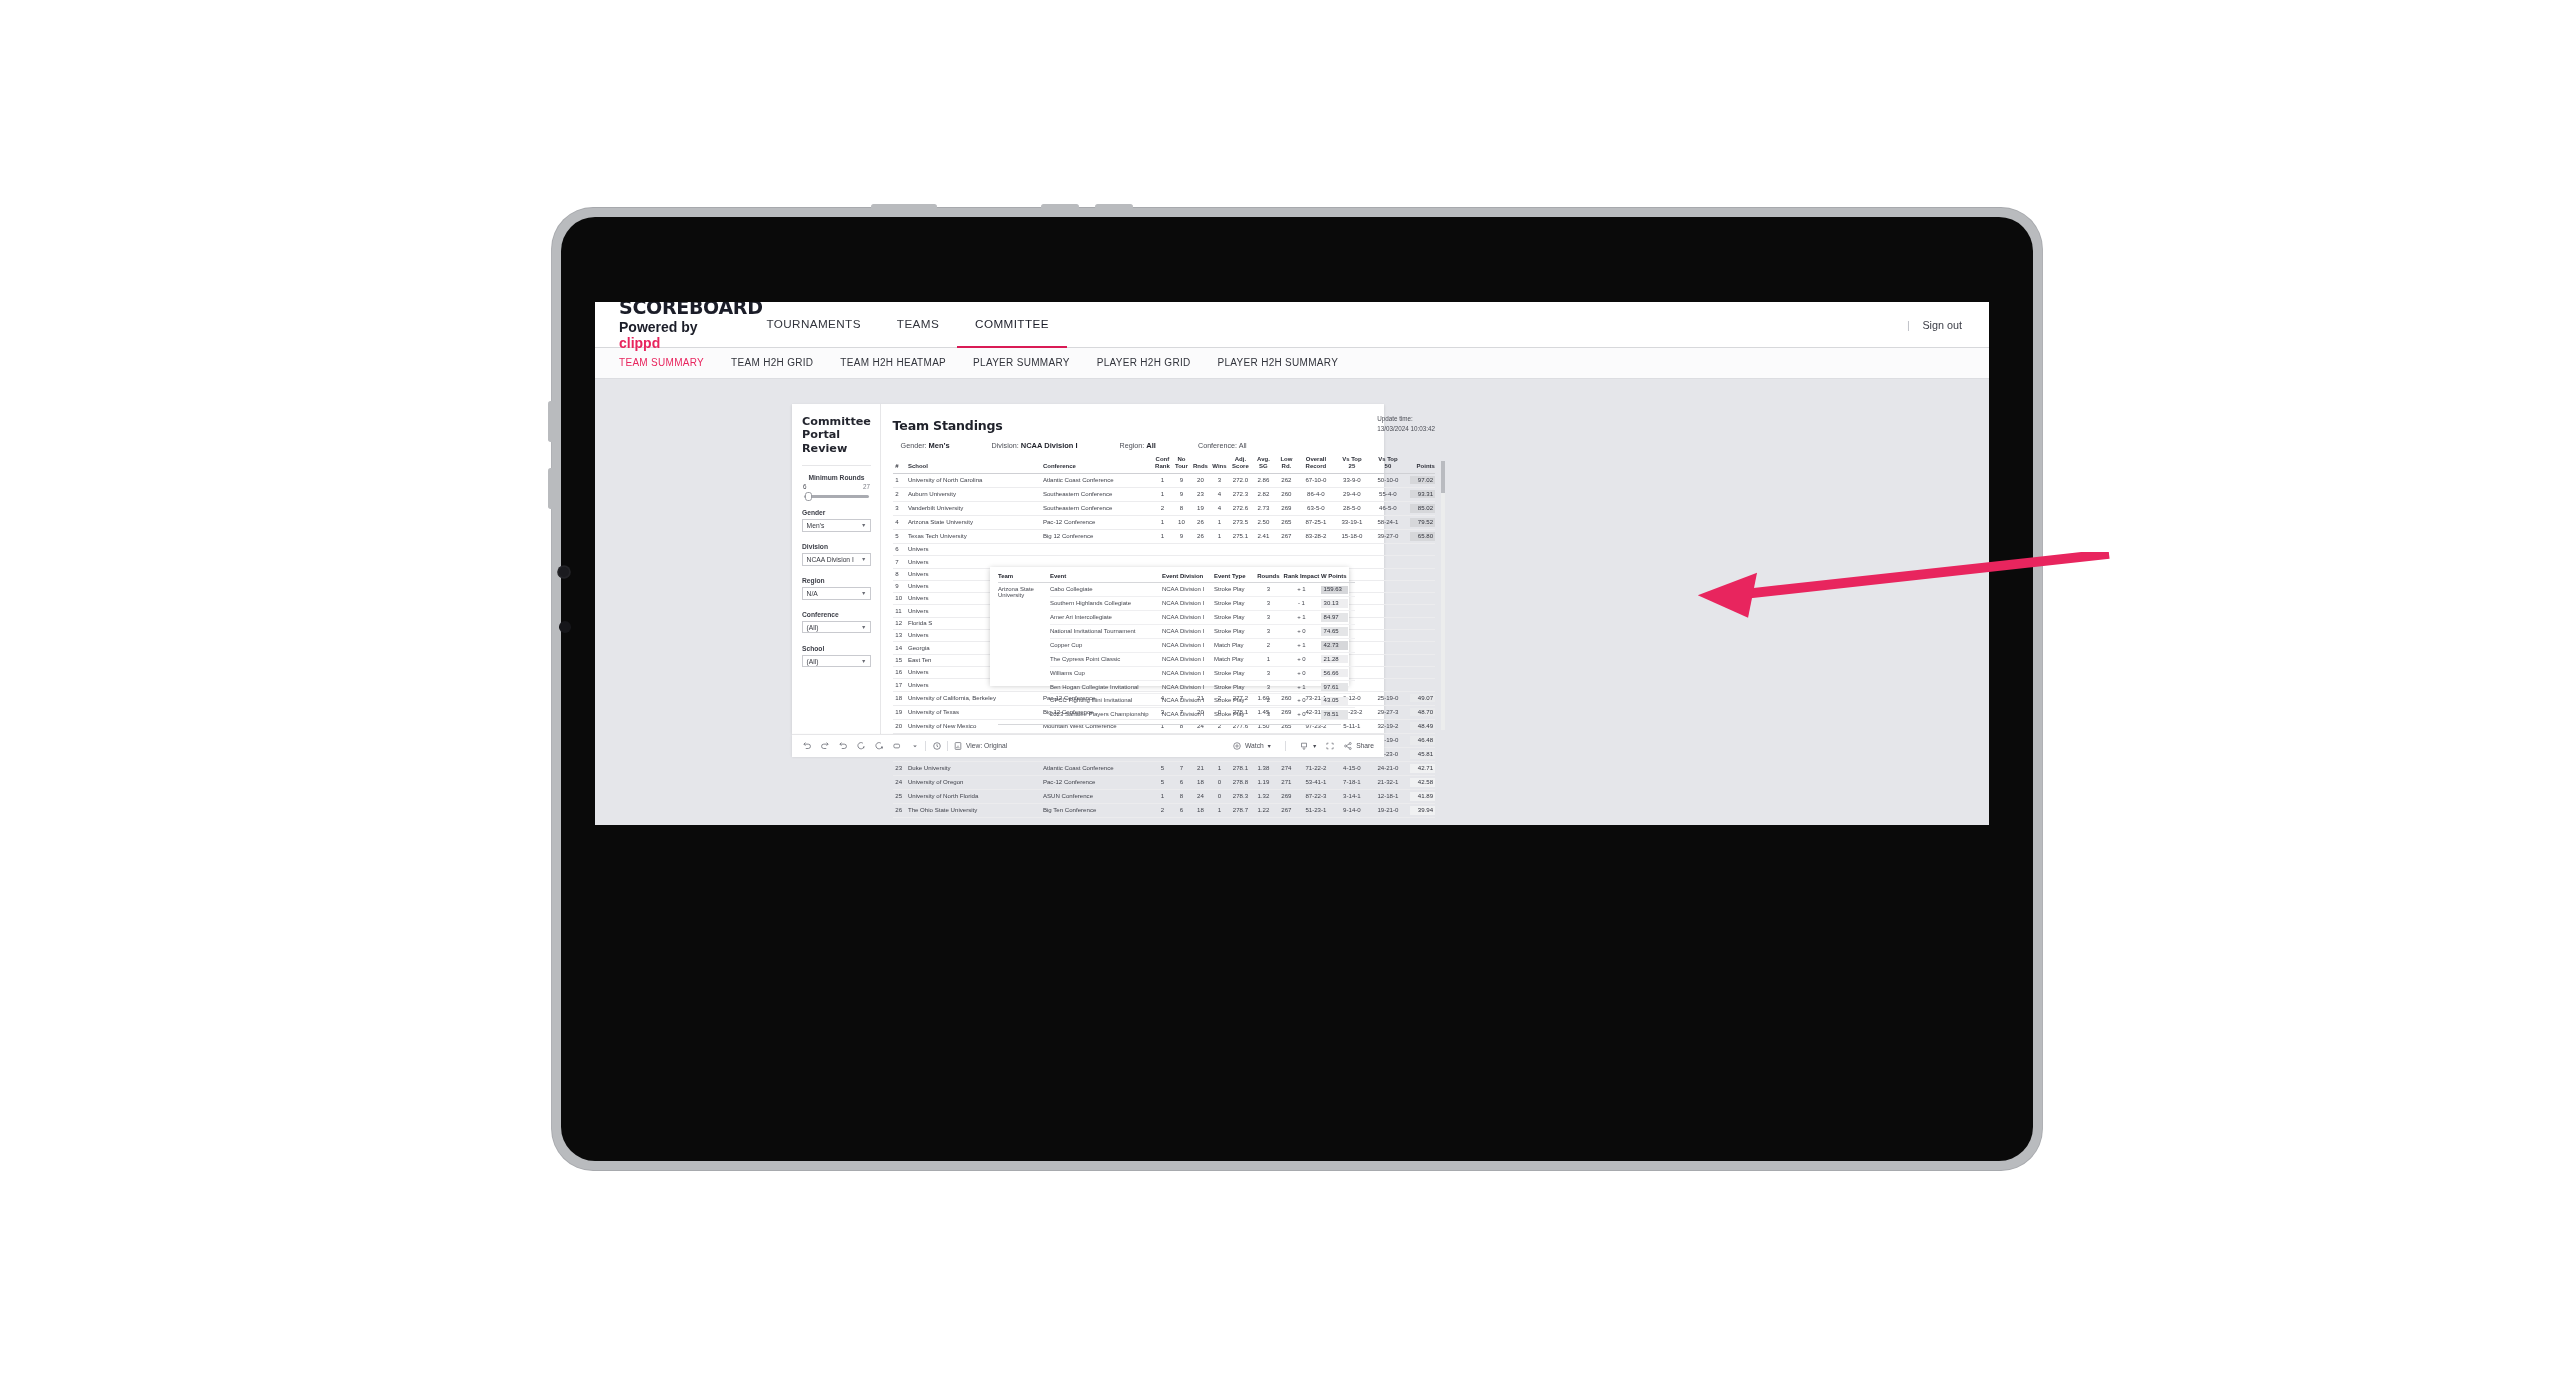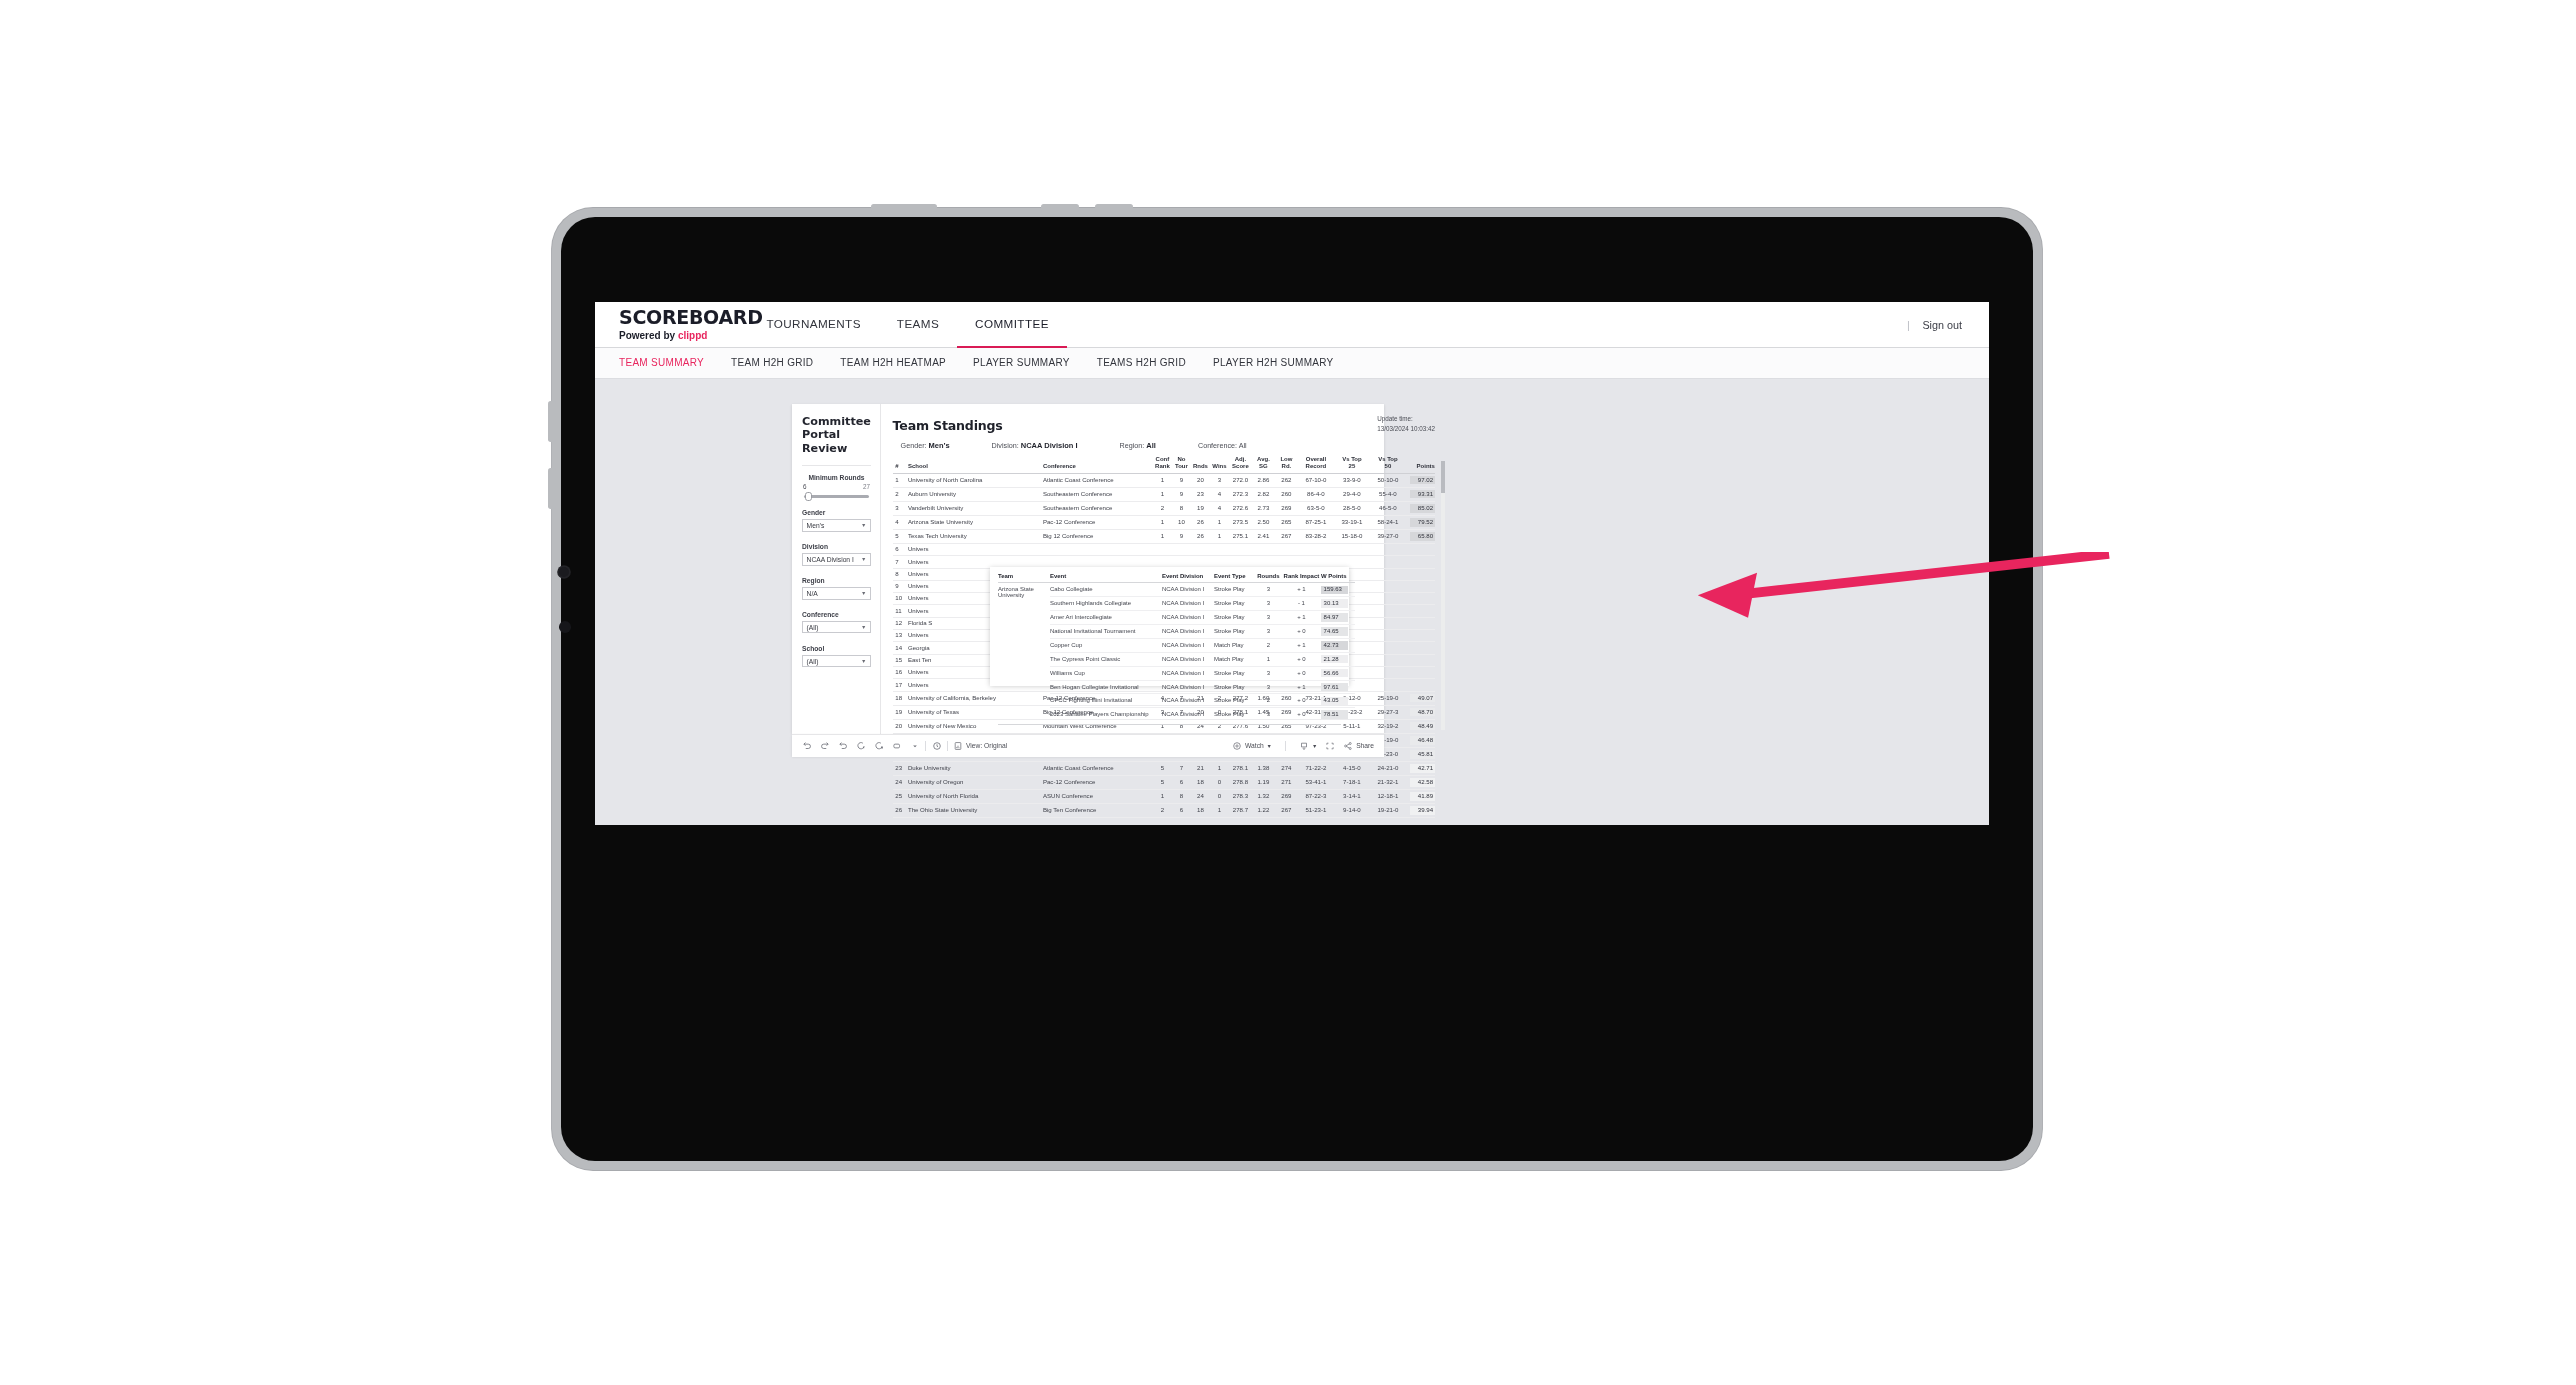--- a/index.html
+++ b/index.html
@@ -55,21 +55,21 @@
     display: flex; align-items: center;
     border-bottom: 0.9px solid #d7d8db;
     position: relative;
   }
   .brand { padding-left: 24px; width: 139px; }
   .brand-title {
     font-family: "DejaVu Sans", sans-serif;
     font-weight: 700; font-size: 19px; letter-spacing: -0.3px;
     color: #1b1d28; line-height: 1;
   }
-  .brand-sub { font-size: 10px; font-weight: 700; color: #1b1d28; margin-top: 2.7px; }
+  .brand-sub { font-size: 14px; font-weight: 700; color: #1b1d28; margin-top: 2.7px; }
   .brand-sub .clippd { color: #e8255e; }
 
   .topnav { display: flex; align-items: stretch; height: 46px; margin-left: 14.4px; }
   .topnav-item {
     display: flex; align-items: center; padding: 8px 18px;
     font-size: 11.7px; letter-spacing: 0.4px; color: #32343c;
     border-bottom: 2.7px solid transparent;
     cursor: pointer;
   }
   .topnav-item.active { border-bottom-color: #d91a55; color: #1b1d28; }
@@ -258,21 +258,21 @@
         <span class="divider-v">|</span>
         <span class="signout">Sign out</span>
       </div>
     </div>
 
     <div class="subtabs">
       <div class="subtab active">TEAM SUMMARY</div>
       <div class="subtab">TEAM H2H GRID</div>
       <div class="subtab">TEAM H2H HEATMAP</div>
       <div class="subtab">PLAYER SUMMARY</div>
-      <div class="subtab">TEAMS H2H GRID</div>
+      <div class="subtab">PLAYER H2H GRID</div>
       <div class="subtab">PLAYER H2H SUMMARY</div>
     </div>
 
     <div class="vizarea">
 
       <div class="viz">
 
         <aside class="filters">
           <div class="fp-title">
             <div>Committee</div>

